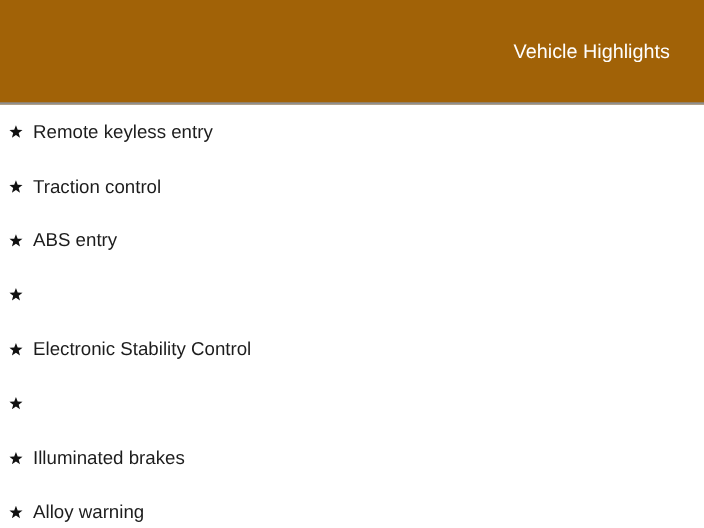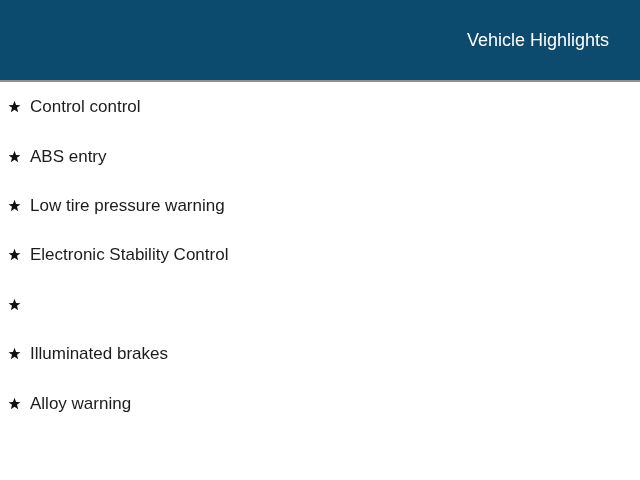--- a/index.html
+++ b/index.html
@@ -9,22 +9,22 @@
   body {
     width: 640px;
     height: 480px;
     overflow: hidden;
     background: #ffffff;
     font-family: "Liberation Sans", sans-serif;
   }
   .header {
     box-sizing: border-box;
     width: 640px;
-    height: 82px;
-    background: #0c4a6e;
+    height: 95px;
+    background: #a16207;
     border-bottom: 2px solid #8f8f8f;
     display: flex;
     align-items: center;
     justify-content: flex-end;
     padding-right: 31px;
   }
   .header-title {
     color: #ffffff;
     font-size: 18px;
     line-height: 1;
@@ -59,46 +59,53 @@
   }
 </style>
 </head>
 <body>
 
 <div class="header">
   <span class="header-title">Vehicle Highlights</span>
 </div>
 
 <ul class="feature-list">
+  <li class="feature-item">
+    <span class="star">
+      <svg width="13" height="13" viewBox="0 0 24 24" aria-hidden="true">
+        <path d="M12 1.6 L14.9 9.2 L23 9.5 L16.6 14.5 L18.8 22.4 L12 17.8 L5.2 22.4 L7.4 14.5 L1 9.5 L9.1 9.2 Z" fill="#111111"></path>
+      </svg>
+    </span>
+    <span class="feature-label">Remote keyless entry</span>
+  </li>
 
   <li class="feature-item">
     <span class="star">
       <svg width="13" height="13" viewBox="0 0 24 24" aria-hidden="true">
         <path d="M12 1.6 L14.9 9.2 L23 9.5 L16.6 14.5 L18.8 22.4 L12 17.8 L5.2 22.4 L7.4 14.5 L1 9.5 L9.1 9.2 Z" fill="#111111"></path>
       </svg>
     </span>
-    <span class="feature-label">Control control</span>
+    <span class="feature-label">Traction control</span>
   </li>
 
   <li class="feature-item">
     <span class="star">
       <svg width="13" height="13" viewBox="0 0 24 24" aria-hidden="true">
         <path d="M12 1.6 L14.9 9.2 L23 9.5 L16.6 14.5 L18.8 22.4 L12 17.8 L5.2 22.4 L7.4 14.5 L1 9.5 L9.1 9.2 Z" fill="#111111"></path>
       </svg>
     </span>
     <span class="feature-label">ABS entry</span>
   </li>
 
   <li class="feature-item">
     <span class="star">
       <svg width="13" height="13" viewBox="0 0 24 24" aria-hidden="true">
         <path d="M12 1.6 L14.9 9.2 L23 9.5 L16.6 14.5 L18.8 22.4 L12 17.8 L5.2 22.4 L7.4 14.5 L1 9.5 L9.1 9.2 Z" fill="#111111"></path>
       </svg>
     </span>
-    <span class="feature-label">Low tire pressure warning</span>
   </li>
 
   <li class="feature-item">
     <span class="star">
       <svg width="13" height="13" viewBox="0 0 24 24" aria-hidden="true">
         <path d="M12 1.6 L14.9 9.2 L23 9.5 L16.6 14.5 L18.8 22.4 L12 17.8 L5.2 22.4 L7.4 14.5 L1 9.5 L9.1 9.2 Z" fill="#111111"></path>
       </svg>
     </span>
     <span class="feature-label">Electronic Stability Control</span>
   </li>

